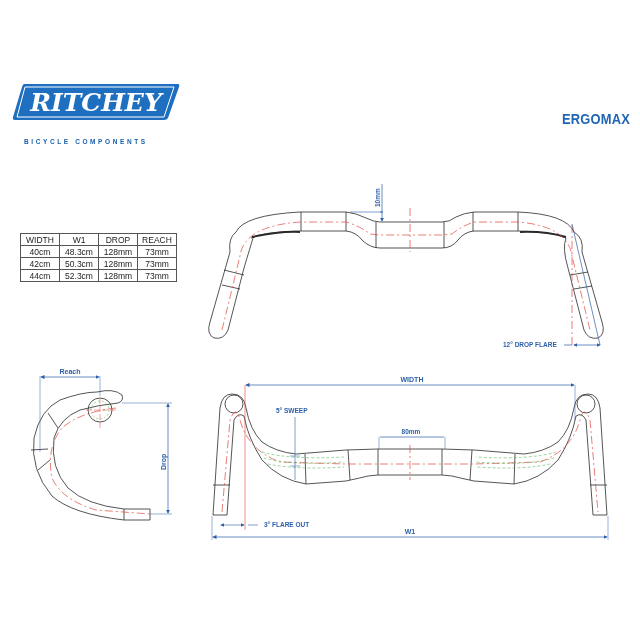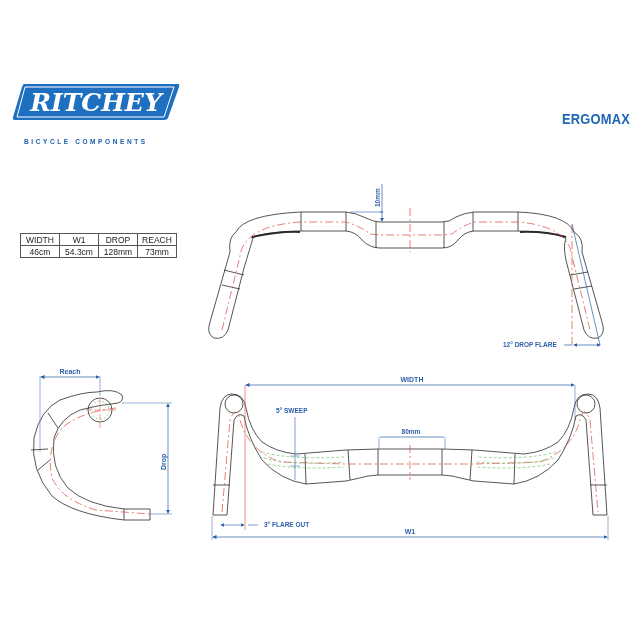--- a/index.html
+++ b/index.html
@@ -29,22 +29,34 @@
 
 <table class="spec">
   <tbody>
       <tr>
     <th>WIDTH</th>
     <th>W1</th>
     <th>DROP</th>
     <th>REACH</th>
   </tr>
   <tr>
-    <td>46cm</td>
-    <td>54.3cm</td>
+    <td>40cm</td>
+    <td>48.3cm</td>
+    <td>128mm</td>
+    <td>73mm</td>
+  </tr>
+  <tr>
+    <td>42cm</td>
+    <td>50.3cm</td>
+    <td>128mm</td>
+    <td>73mm</td>
+  </tr>
+  <tr>
+    <td>44cm</td>
+    <td>52.3cm</td>
     <td>128mm</td>
     <td>73mm</td>
   </tr>
 </tbody>
   </table>
 
 <svg class="draw" width="640" height="640" viewBox="0 0 640 640">
   <defs>
     <marker id="arr" markerWidth="6" markerHeight="6" refX="5" refY="3" orient="auto">
       <path d="M0 0 L6 3 L0 6 Z" fill="#2d5fa8"></path>

